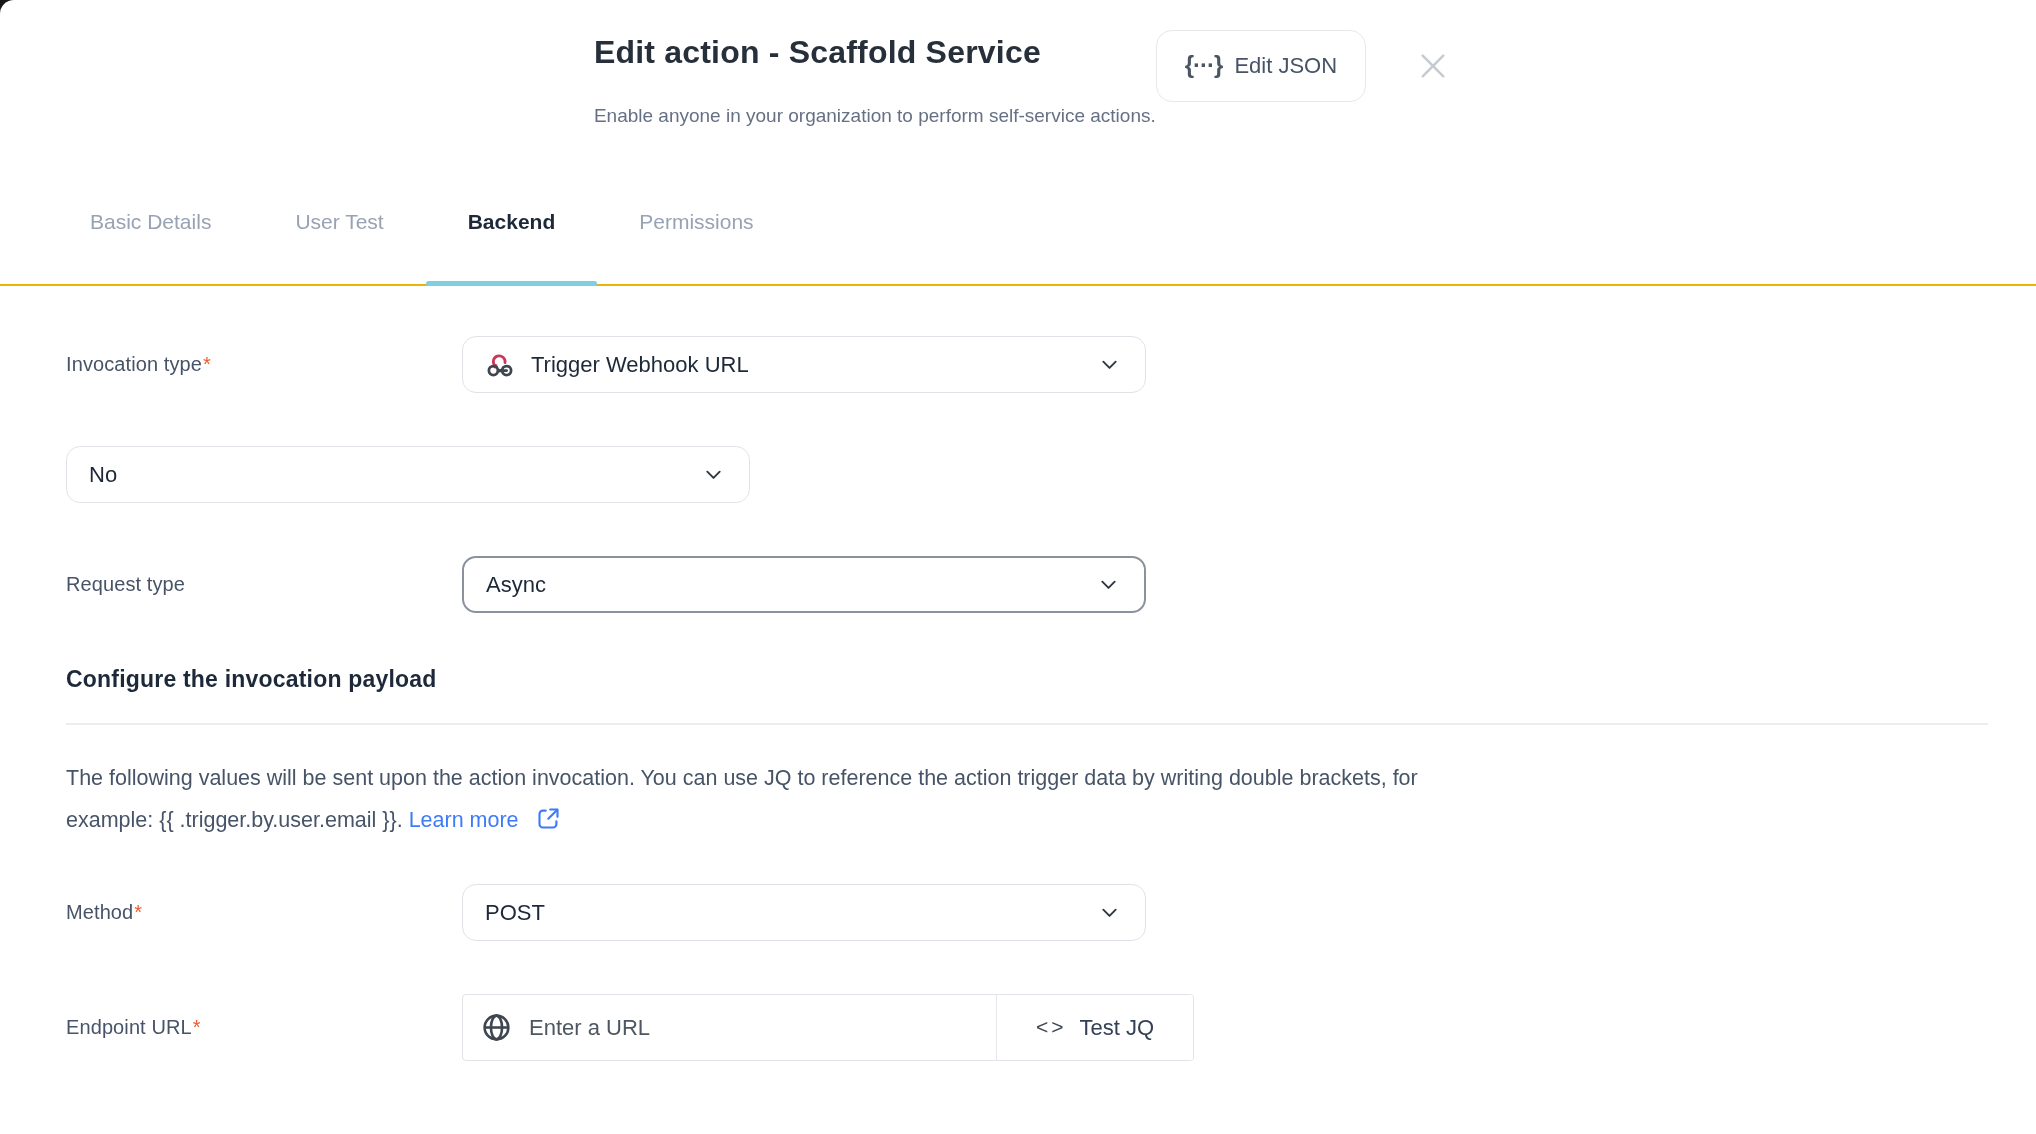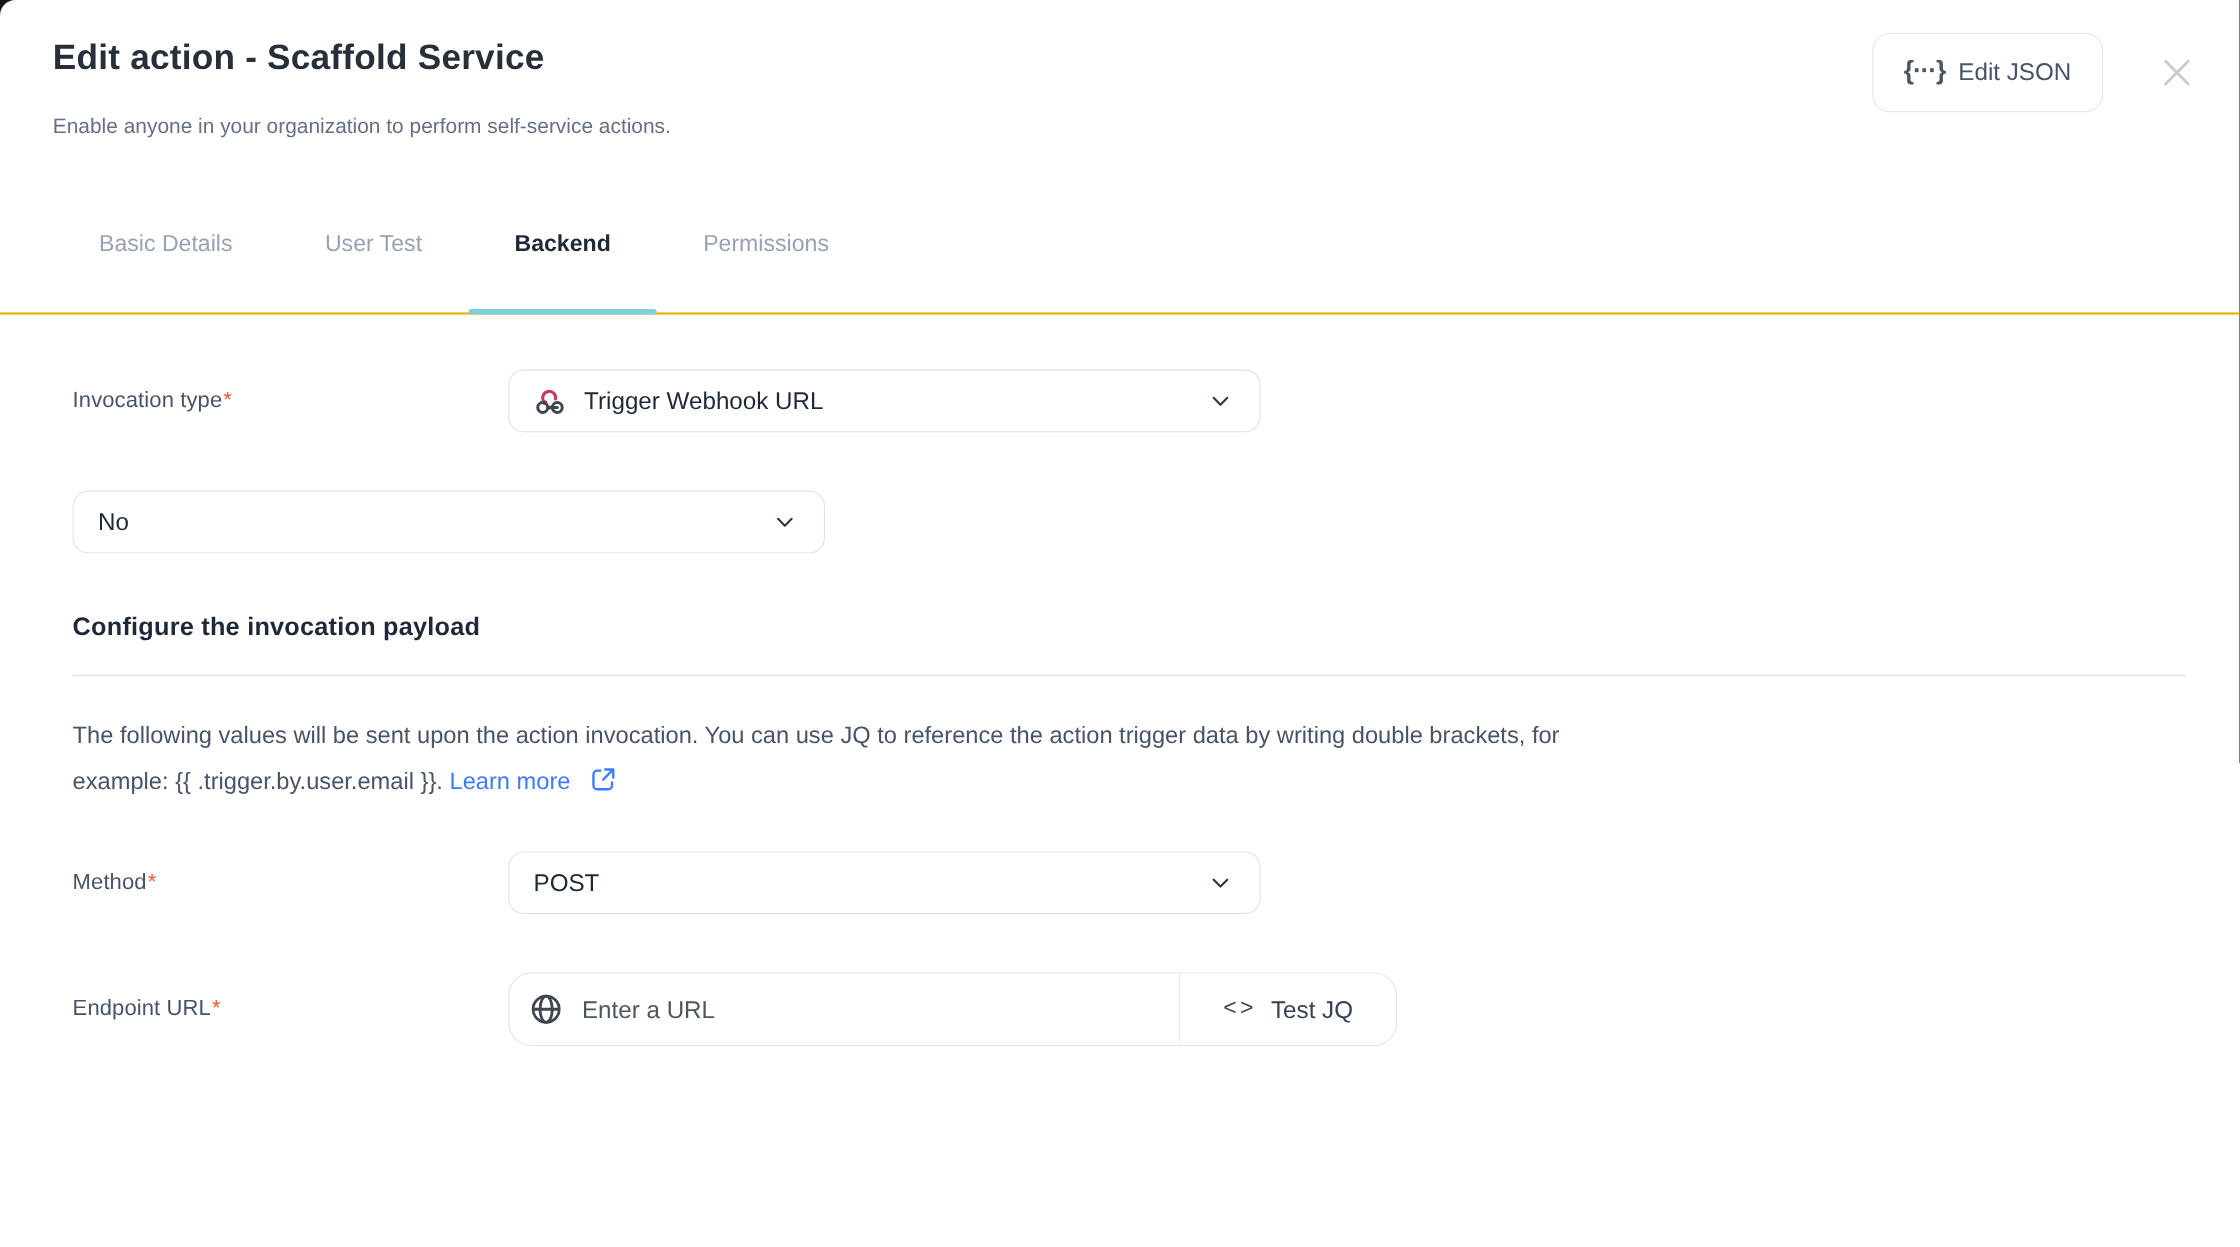--- a/index.html
+++ b/index.html
@@ -3,21 +3,21 @@
 <meta charset="utf-8">
 <style>
   html,body{margin:0;padding:0;background:#161618;}
   *{box-sizing:border-box;}
   .screen{
     position:relative;width:2036px;height:1134px;background:#ffffff;
     border-radius:14px 0 0 0;overflow:hidden;
     font-family:"Liberation Sans",sans-serif;color:#1d2939;
   }
   
-  .header{display:flex;justify-content:space-between;align-items:flex-start;padding:30px 34px 0 48px;}
+  .header{display:flex;justify-content:center;align-items:flex-start;padding:30px 34px 0 48px;}
   .page-title{font-size:32px;line-height:44px;font-weight:700;color:#27303a;letter-spacing:.2px;}
   .subtitle{margin-top:28px;font-size:19px;line-height:28px;color:#667085;}
   .header-actions{display:flex;align-items:center;}
   .btn-edit-json{
     display:flex;align-items:center;gap:12px;height:72px;padding:0 28px;
     border:1.5px solid #e6e8ec;border-radius:16px;background:#fff;cursor:pointer;
     font-size:22px;color:#475467;
   }
   .braces-glyph{font-size:24px;font-weight:600;color:#4b5563;letter-spacing:-1px;transform:translateY(-1px);}
   .close-x{margin-left:44px;padding:4px;cursor:pointer;display:flex;align-items:center;}
@@ -47,21 +47,21 @@
   .field .value{flex:1;}
   .field.focused{border:2px solid #8a929e;}
   
   .section-heading{margin-top:10px;font-size:23px;font-weight:700;color:#1d2939;letter-spacing:.2px;}
   .section-divider{height:0;border:none;border-top:2px solid #ededef;margin:30px 0 0 0;}
   .description{margin-top:32px;font-size:21.5px;line-height:42px;color:#475467;max-width:1900px;}
   .learn-more{color:#3e7bfa;text-decoration:none;cursor:pointer;}
   .ext-icon{display:inline-block;vertical-align:-5px;margin-left:10px;}
   .description-block{margin-bottom:38px;}
   
-  .url-group{width:808px;height:67px;border:1.5px solid #e0e3e8;border-radius:21px;display:flex;background:#fff;overflow:hidden;}
+  .url-group{width:732px;height:67px;border:1.5px solid #e0e3e8;border-radius:4px;display:flex;background:#fff;overflow:hidden;}
   .url-input-wrap{flex:1;display:flex;align-items:center;gap:15px;padding:0 14px 0 18px;border-right:1.5px solid #e6e8ec;}
   .url-input{border:none;outline:none;flex:1;min-width:0;font-size:22px;color:#344054;
     font-family:"Liberation Sans",sans-serif;background:transparent;}
   .url-input::placeholder{color:#4d5761;opacity:1;}
   .test-btn{width:196px;display:flex;align-items:center;justify-content:center;gap:13px;
     font-size:22px;color:#344054;cursor:pointer;background:#fff;}
   .angle-glyph{font-size:21px;color:#3f4650;letter-spacing:3px;transform:translateY(-1px);}
   .icon{display:flex;align-items:center;flex:none;}
 </style>
 </head>
@@ -126,20 +126,33 @@
       <div class="field">
         <span class="value">No</span>
         <span class="icon">
           <svg width="27" height="27" viewBox="0 0 24 24" fill="none" stroke="#2e3642" stroke-width="1.7" stroke-linecap="round" stroke-linejoin="round">
               <path d="M6.5 9.5 L12 15 L17.5 9.5"></path>
             </svg>
         </span>
       </div>
     </div>
 
+    <div class="form-row">
+      <div class="form-label">
+        <span>Request type</span>
+      </div>
+      <div class="field focused">
+        <span class="value">Async</span>
+        <span class="icon">
+          <svg width="27" height="27" viewBox="0 0 24 24" fill="none" stroke="#2e3642" stroke-width="1.7" stroke-linecap="round" stroke-linejoin="round">
+              <path d="M6.5 9.5 L12 15 L17.5 9.5"></path>
+            </svg>
+        </span>
+      </div>
+    </div>
 
     <div class="section-heading">Configure the invocation payload</div>
     <hr class="section-divider">
 
     <div class="description description-block">
       <div>The following values will be sent upon the action invocation. You can use JQ to reference the action trigger data by writing double brackets, for</div>
       <div>
         <span>example: {{ .trigger.by.user.email }}.</span>
         <a class="learn-more">Learn more</a>
         <span class="ext-icon">

